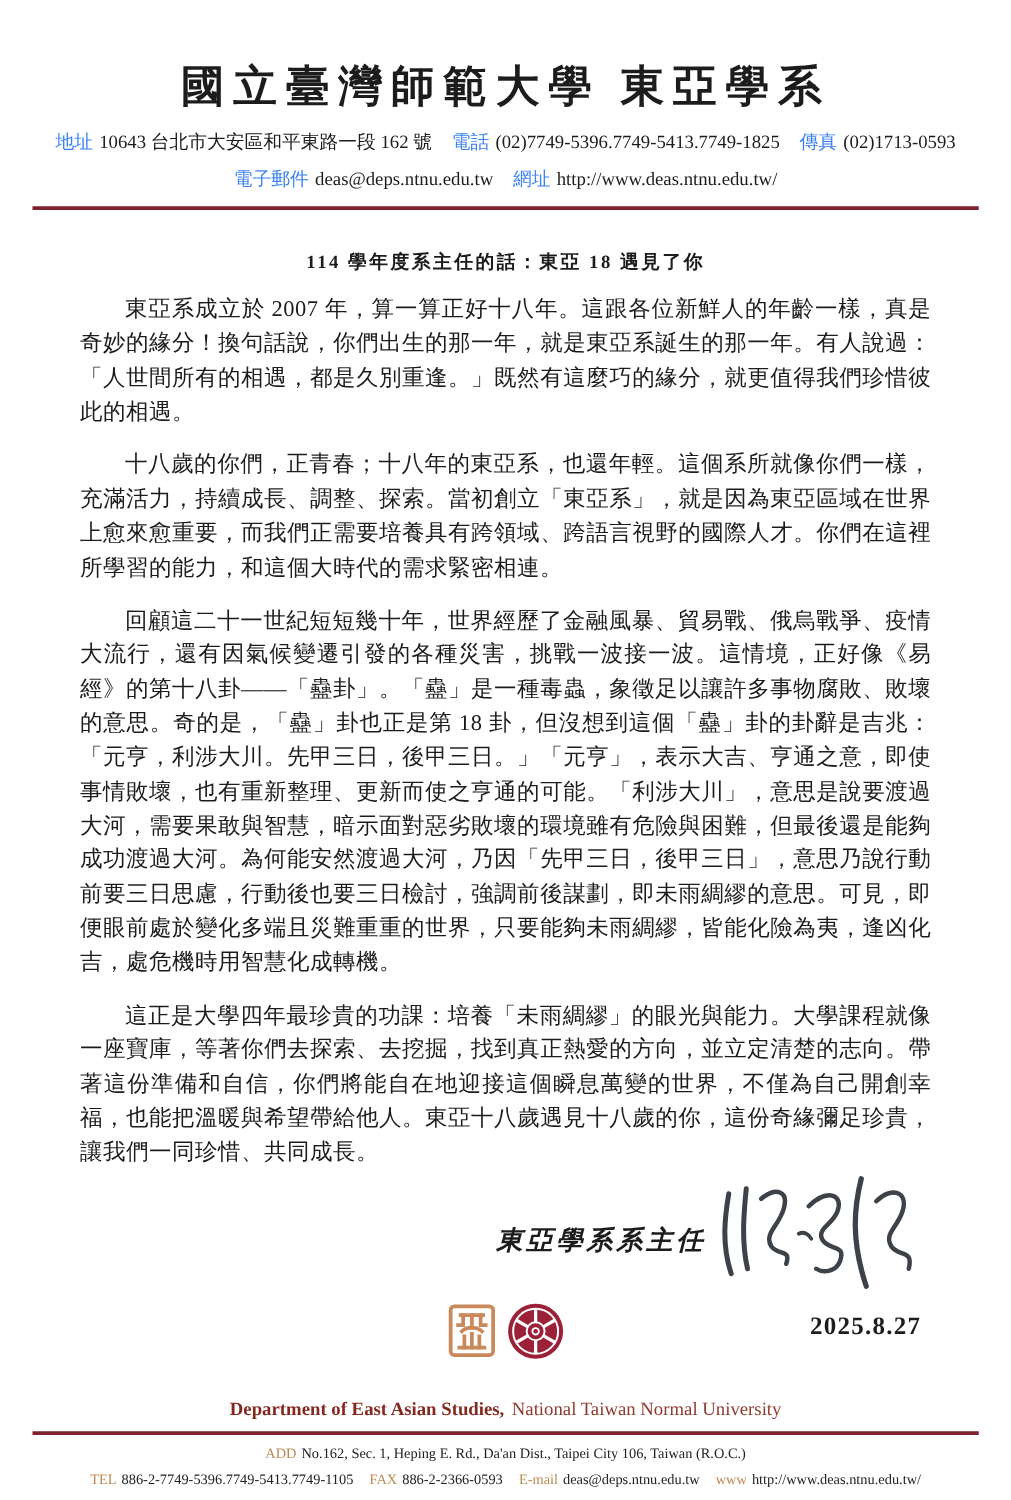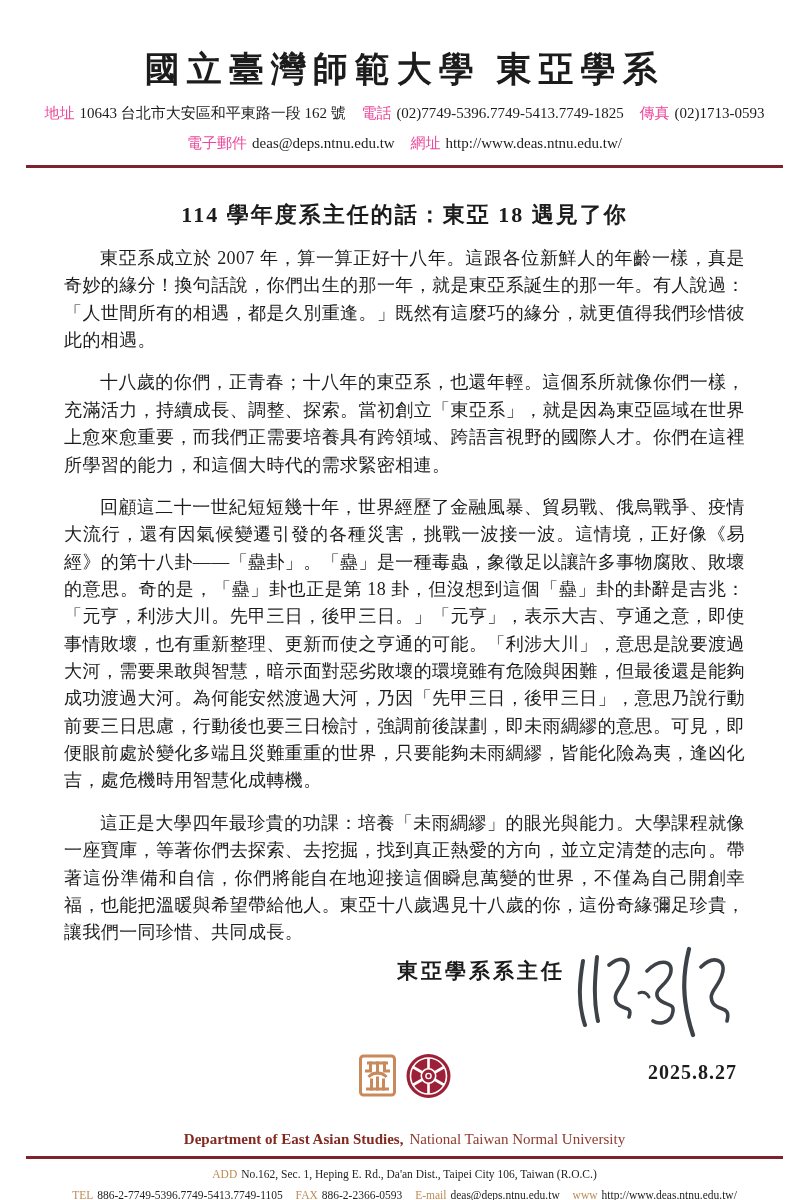--- a/index.html
+++ b/index.html
@@ -7,35 +7,35 @@
     width:809px;height:1200px;background:#ffffff;margin:0 auto;
     font-family:"Liberation Serif","DejaVu Serif",serif;color:#1c1c1c;
     position:relative;overflow:hidden;box-sizing:border-box;
   }
   .content{padding:0 64px;}
   .uni-title{
     text-align:center;font-size:35px;font-weight:700;letter-spacing:7px;
     padding-top:46px;white-space:nowrap;
   }
   .contact-line{text-align:center;font-size:15px;margin-top:11px;white-space:nowrap;}
-  .contact-label{color:#ec4899;margin:15px 5px 0 12px;}
+  .contact-label{color:#3b82f6;margin:15px 5px 0 12px;}
   .contact-line .first{margin-left:0;}
   .divider{height:3px;background:#7e222e;margin:12px 26px 0 26px;}
   .letter-title{
-    text-align:center;font-weight:700;font-size:22px;margin-top:32px;
+    text-align:center;font-weight:700;font-size:15px;margin-top:32px;
     letter-spacing:2px;white-space:nowrap;
   }
   .body-text{margin-top:14px;}
   .para{
     font-size:18px;line-height:1.52;text-align:justify;text-indent:2em;
     margin:15px 0 0 0;letter-spacing:0.4px;
   }
   .sig-row{
-    display:flex;justify-content:flex-end;align-items:flex-start;
-    margin-top:10px;height:92px;padding-right:8px;
+    display:flex;justify-content:flex-end;align-items:center;
+    margin-top:10px;height:92px;padding-right:8px;font-style:italic;
   }
   .sig-role{font-size:21px;font-weight:700;letter-spacing:3px;white-space:nowrap;}
   .sig-svg{margin-left:4px;margin-top:-14px;}
   .date-seal-band{position:relative;height:62px;margin-top:4px;}
   .seals{
     position:absolute;left:50%;transform:translateX(-50%);top:0;
     display:flex;align-items:center;gap:9px;
   }
   .date{
     position:absolute;right:8px;top:8px;font-size:20px;font-weight:700;

